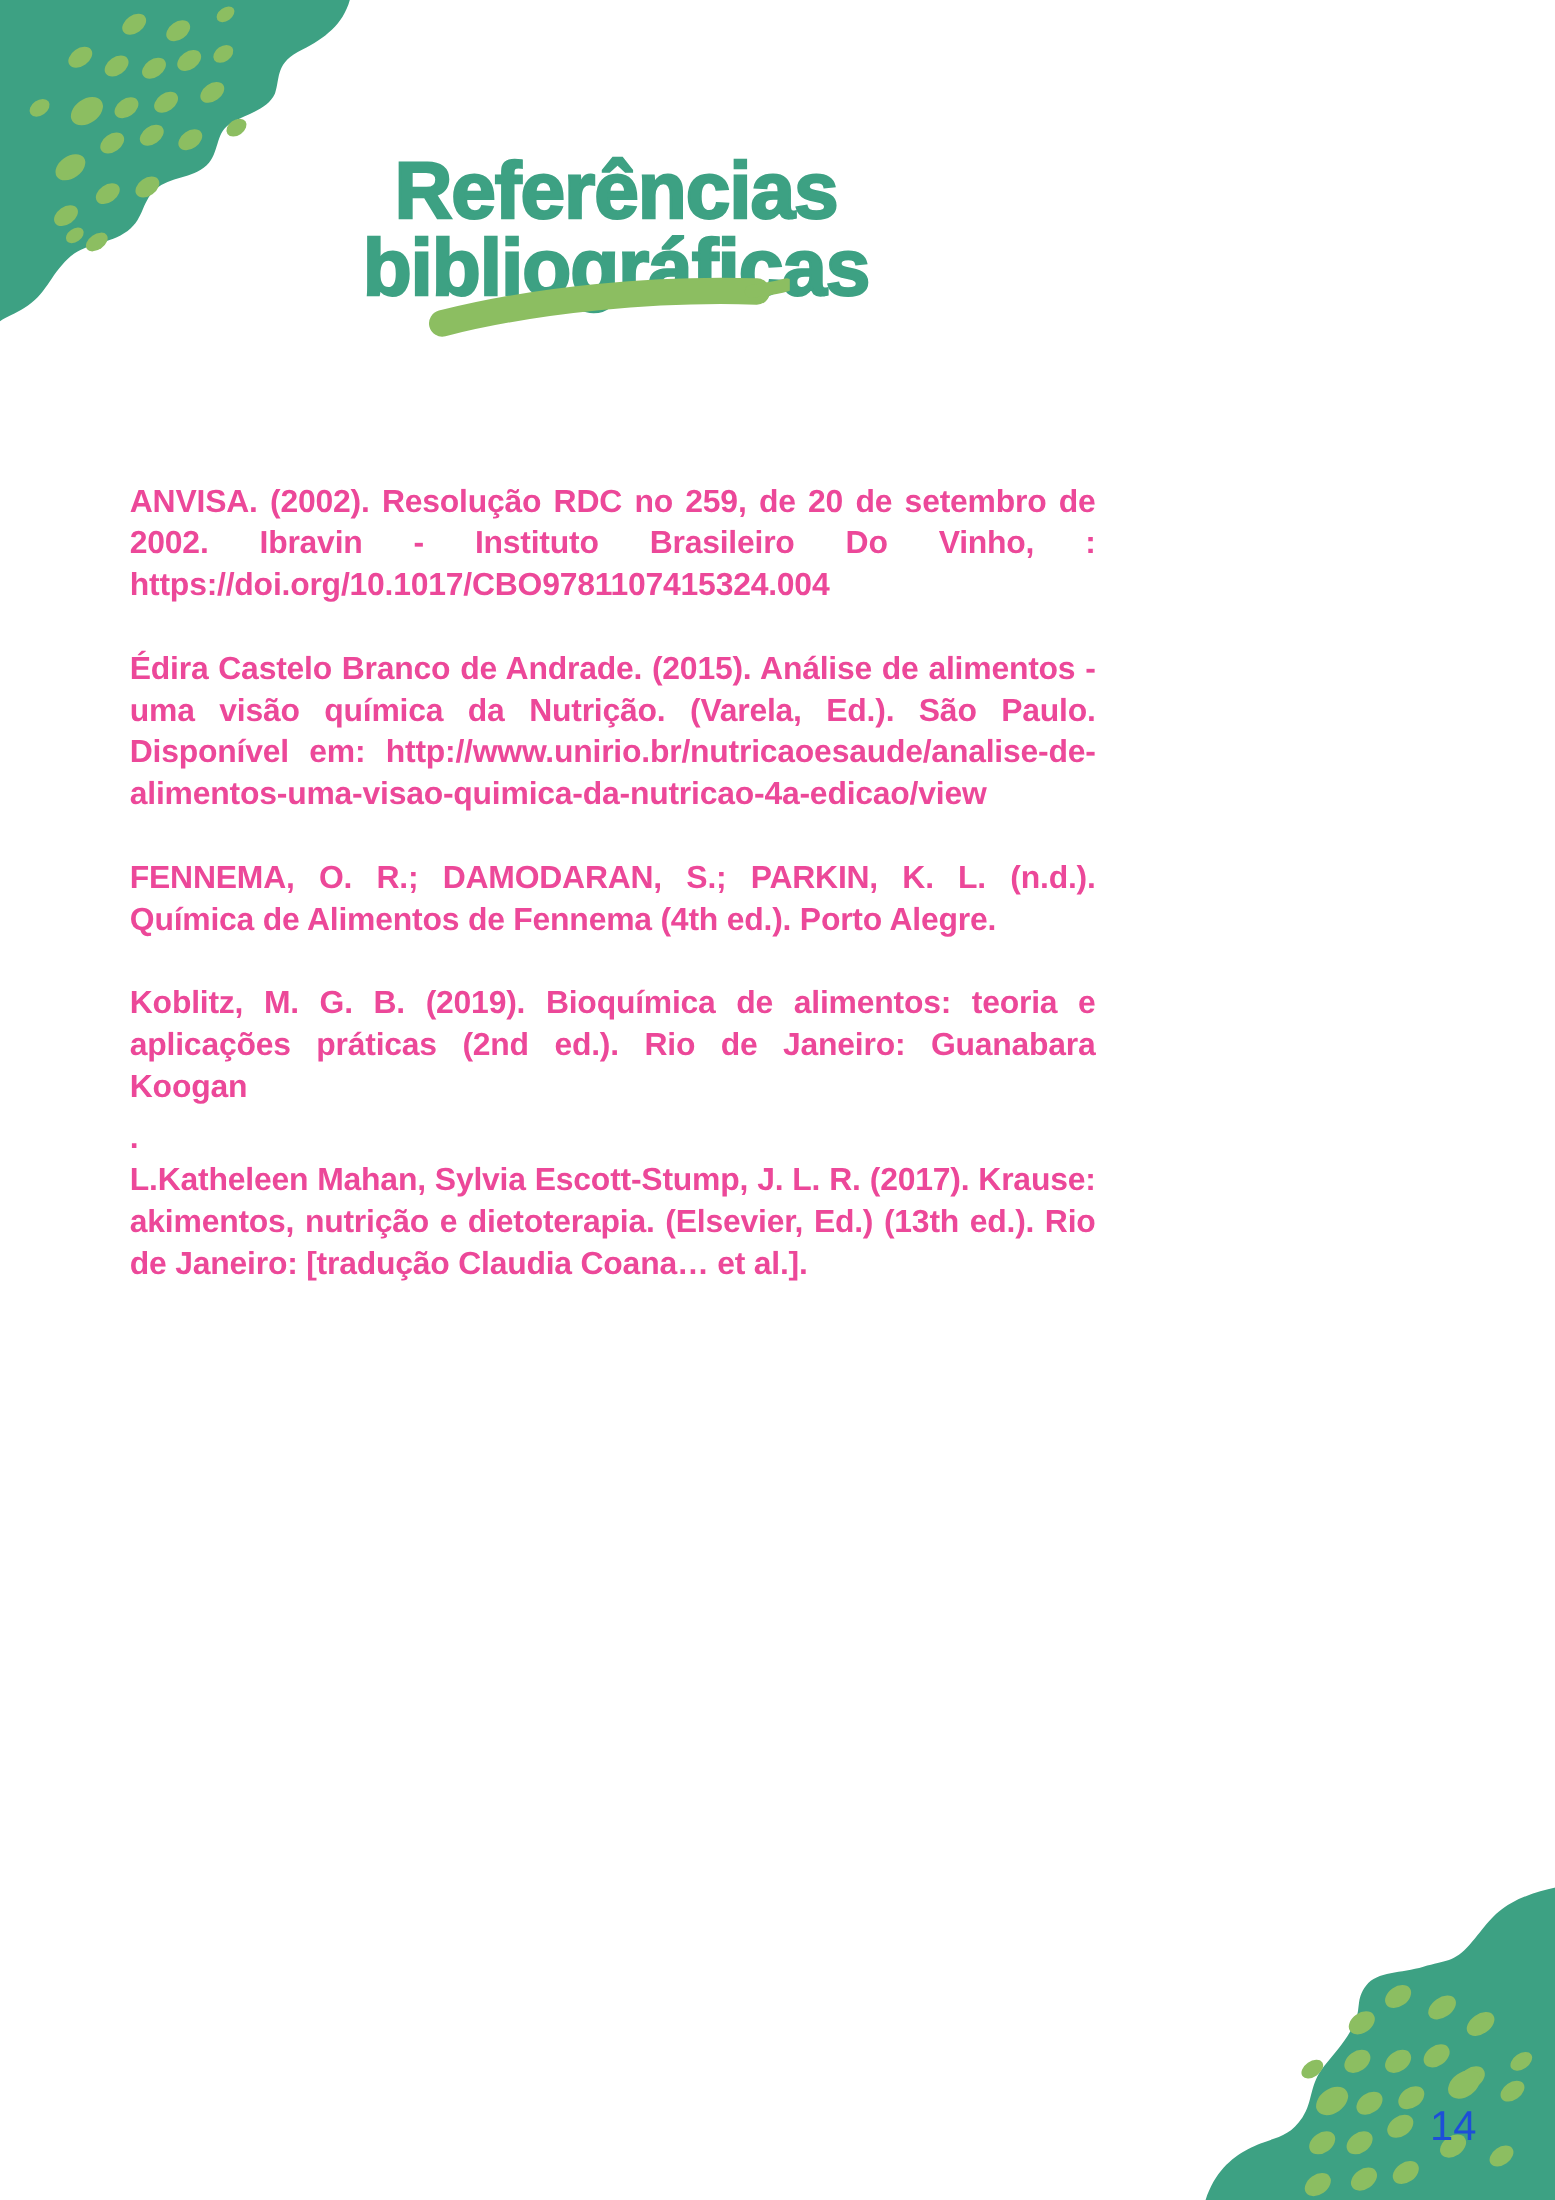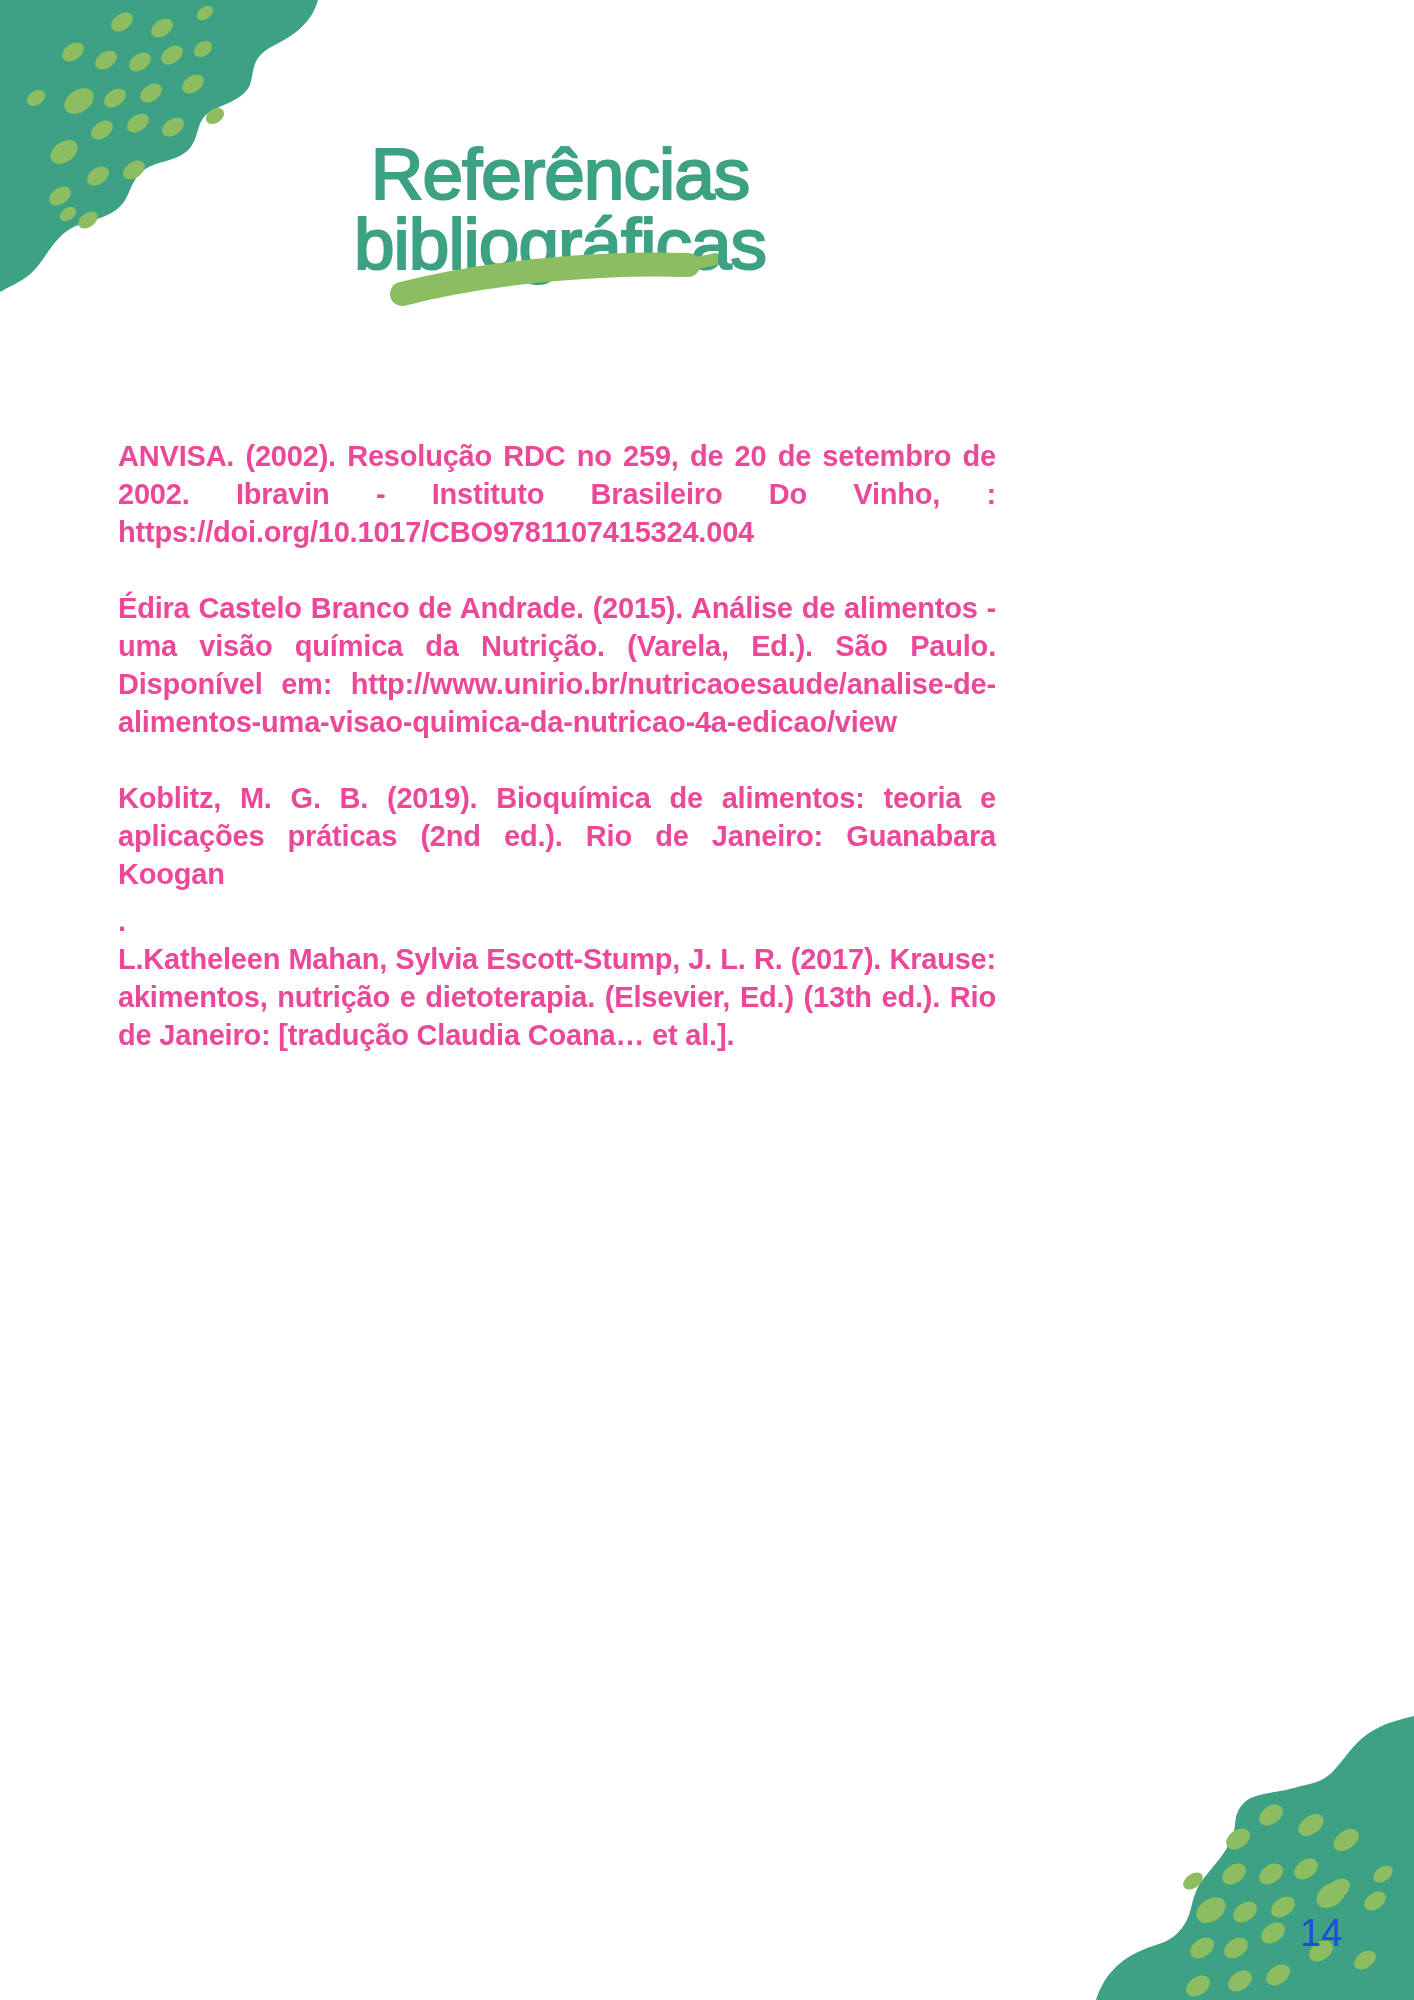--- a/index.html
+++ b/index.html
@@ -13,21 +13,21 @@
   }
   
   .blob{position:absolute;pointer-events:none;}
   .blob-tl{top:0;left:0;width:330px;height:300px;}
   .blob-br{top:1710px;left:894px;width:520px;height:290px;}
   
   .title{
     position:absolute;top:90px;left:0;width:1120px;
     text-align:center;
     color:#3da183;
-    font-weight:normal;
+    font-weight:bold;
     font-size:73px;
     line-height:0.96;
     letter-spacing:-1px;
     -webkit-text-stroke:2.2px #3da183;
   }
   .title span{display:block;}
   
   .swoosh{position:absolute;top:250px;left:388px;width:330px;height:60px;}
   
   .refs{
@@ -137,20 +137,21 @@
   </h1>
 
   <svg class="swoosh" viewBox="0 0 330 60" aria-hidden="true">
     <path d="M14 44 C 100 22, 210 12, 300 15" stroke="#8cbe61" stroke-width="24" fill="none" stroke-linecap="round"></path>
     <path d="M295 15 C 310 13, 320 11, 327 9" stroke="#8cbe61" stroke-width="12" fill="none" stroke-linecap="round"></path>
   </svg>
 
   <div class="refs">
     <p>ANVISA. (2002). Resolução RDC no 259, de 20 de setembro de 2002. Ibravin - Instituto Brasileiro Do Vinho, : https://doi.org/10.1017/CBO9781107415324.004</p>
     <p>Édira Castelo Branco de Andrade. (2015). Análise de alimentos - uma visão química da Nutrição. (Varela, Ed.). São Paulo. Disponível em: http://www.unirio.br/nutricaoesaude/analise-de-alimentos-uma-visao-quimica-da-nutricao-4a-edicao/view</p>
+    <p>FENNEMA, O. R.; DAMODARAN, S.; PARKIN, K. L. (n.d.). Química de Alimentos de Fennema (4th ed.). Porto Alegre.</p>
     <p class="tight">Koblitz, M. G. B. (2019). Bioquímica de alimentos: teoria e aplicações práticas (2nd ed.). Rio de Janeiro: Guanabara Koogan</p>
     <p class="dot">.</p>
     <p>L.Katheleen Mahan, Sylvia Escott-Stump, J. L. R. (2017). Krause: akimentos, nutrição e dietoterapia. (Elsevier, Ed.) (13th ed.). Rio de Janeiro: [tradução Claudia Coana… et al.].</p>
   </div>
 
   <div class="page-number">14</div>
 
 </div>
 
 </body></html>

